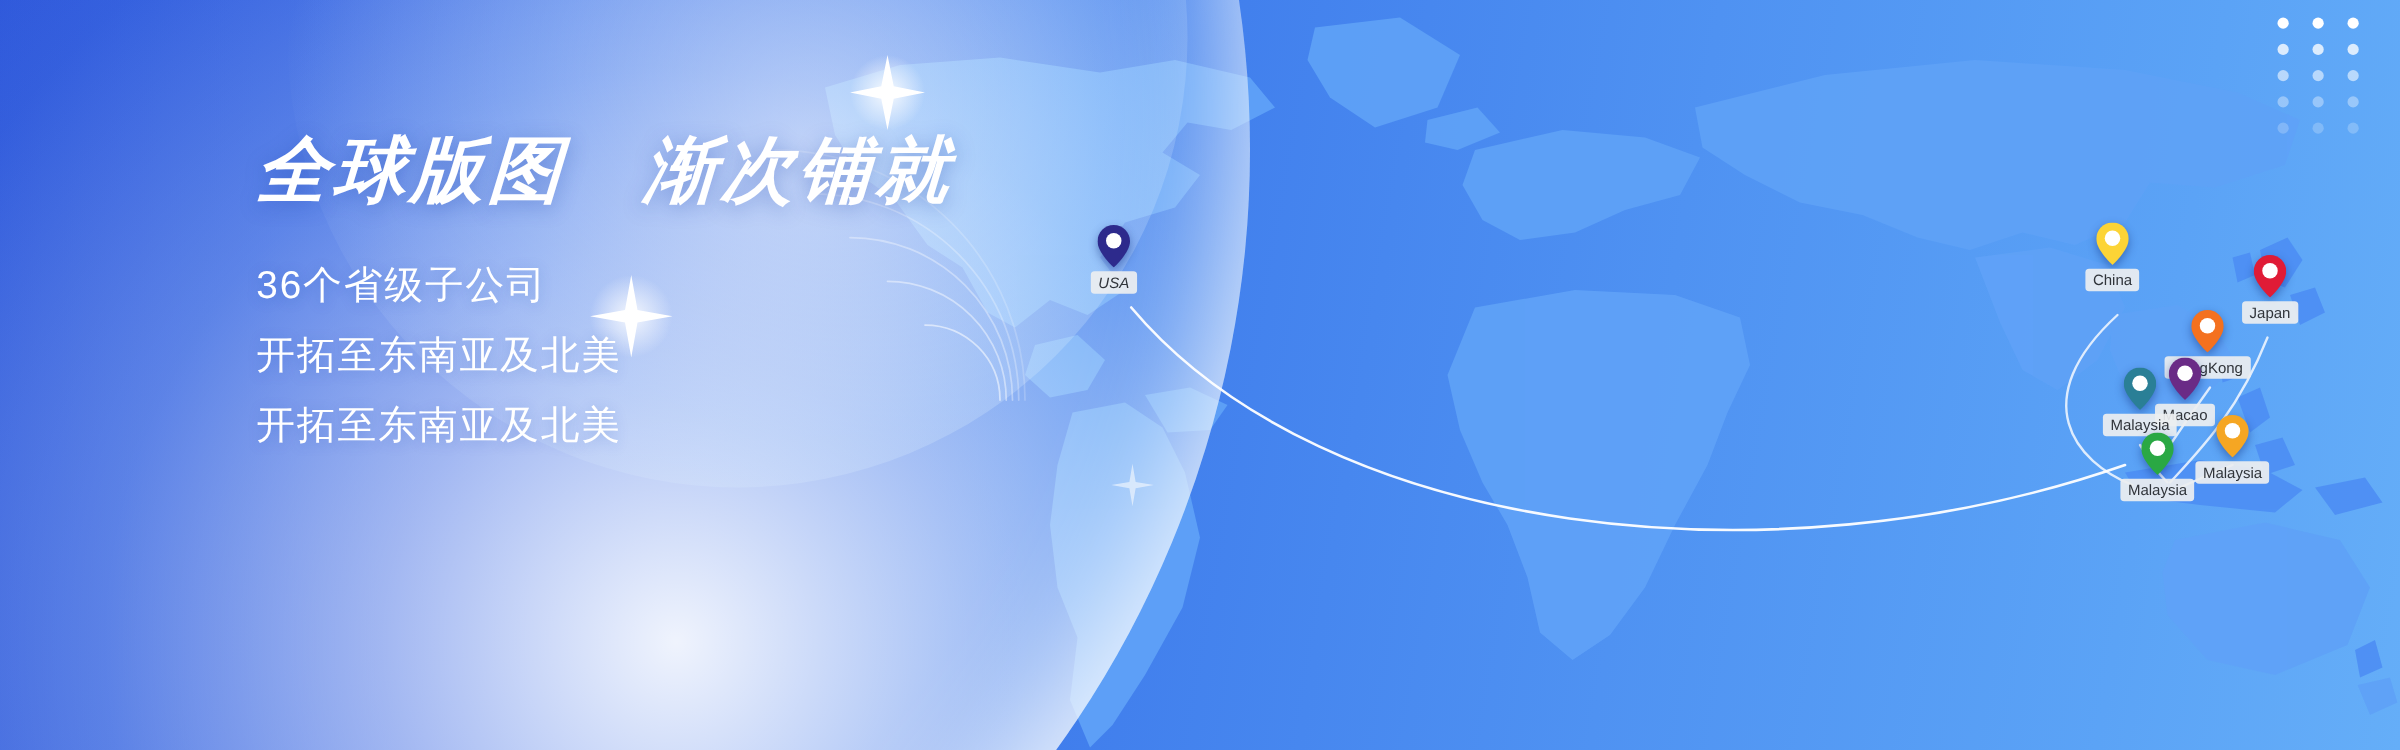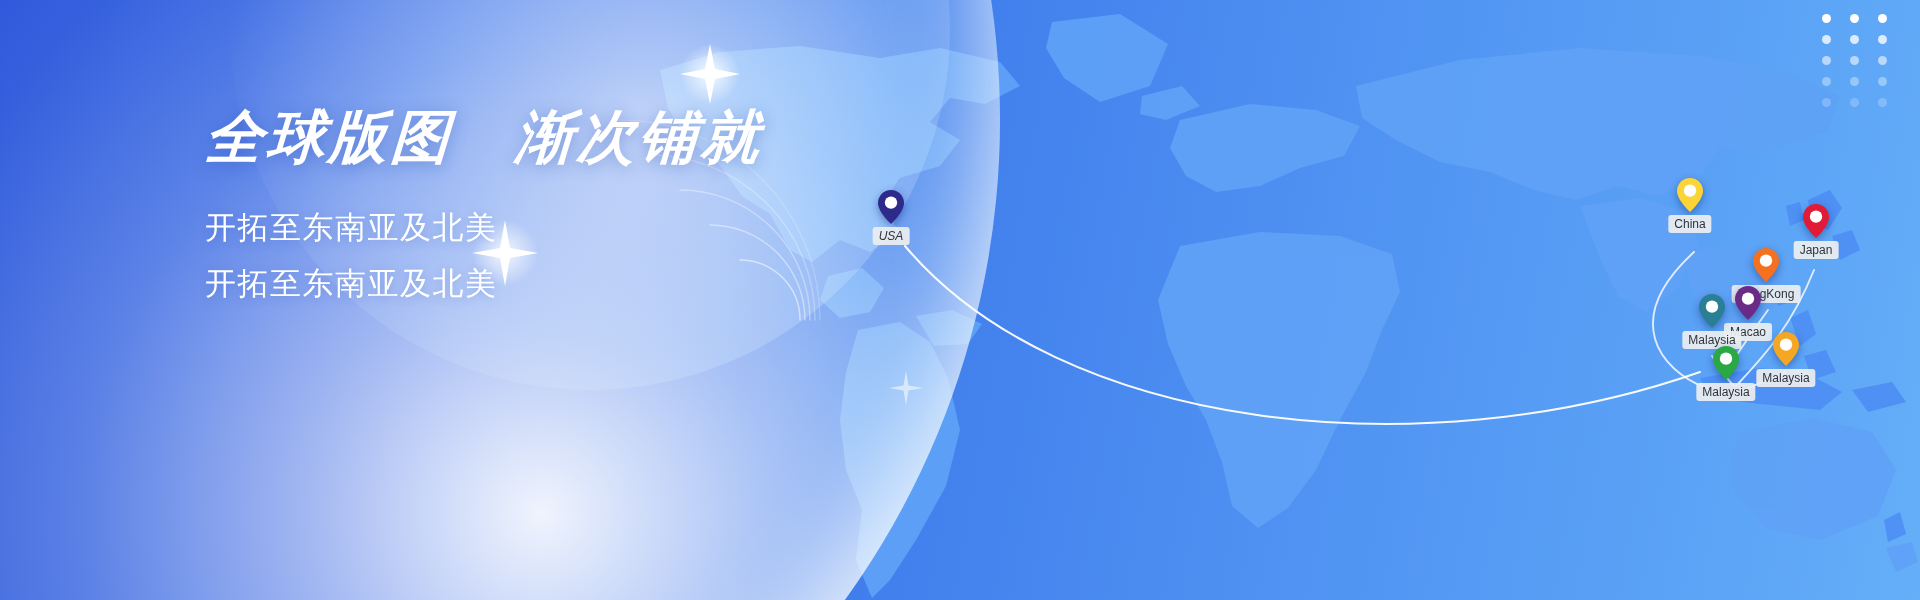--- a/index.html
+++ b/index.html
@@ -201,21 +201,21 @@
       <path d="M905,246 C1060,430 1420,470 1700,372"></path>
       <path class="soft" d="M1694,252 C1620,320 1660,370 1706,388"></path>
       <path class="soft" d="M1814,270 C1790,330 1760,360 1736,386"></path>
       <path class="soft" d="M1768,310 C1752,332 1744,344 1736,356"></path>
       <path class="soft" d="M1712,356 C1722,372 1726,378 1734,386"></path>
       <path class="soft" d="M1744,390 C1762,382 1776,376 1786,372"></path>
     </svg>
   </div>
 
   <div id="pin-host">
-      <div class="pin" style="left: 891px; top: 224px; font-style: italic;">
+      <div class="pin" style="left: 891px; top: 214px; font-style: italic;">
         <svg width="26" height="34" viewBox="0 0 26 34">
           <path d="M13 0 C5.8 0 0 5.8 0 13 c0 9.2 13 21 13 21 s13 -11.8 13 -21 C26 5.8 20.2 0 13 0 Z" fill="#2d2a8c"></path>
           <circle cx="13" cy="12.6" r="6.2" fill="#ffffff"></circle>
         </svg>
         <span class="lbl">USA</span>
       </div>
       <div class="pin" style="left: 1690px; top: 212px;">
         <svg width="26" height="34" viewBox="0 0 26 34">
           <path d="M13 0 C5.8 0 0 5.8 0 13 c0 9.2 13 21 13 21 s13 -11.8 13 -21 C26 5.8 20.2 0 13 0 Z" fill="#fcd436"></path>
           <circle cx="13" cy="12.6" r="6.2" fill="#ffffff"></circle>
@@ -262,18 +262,19 @@
           <path d="M13 0 C5.8 0 0 5.8 0 13 c0 9.2 13 21 13 21 s13 -11.8 13 -21 C26 5.8 20.2 0 13 0 Z" fill="#f5a623"></path>
           <circle cx="13" cy="12.6" r="6.2" fill="#ffffff"></circle>
         </svg>
         <span class="lbl">Malaysia</span>
       </div>
     </div>
 
   <div class="copy">
     <div class="title">全球版图　渐次铺就</div>
     <div class="lines">
+      <div class="line">36个省级子公司</div>
       <div class="line">开拓至东南亚及北美</div>
       <div class="line">开拓至东南亚及北美</div>
     </div>
   </div>
 
 </div>
 
 </body></html>

